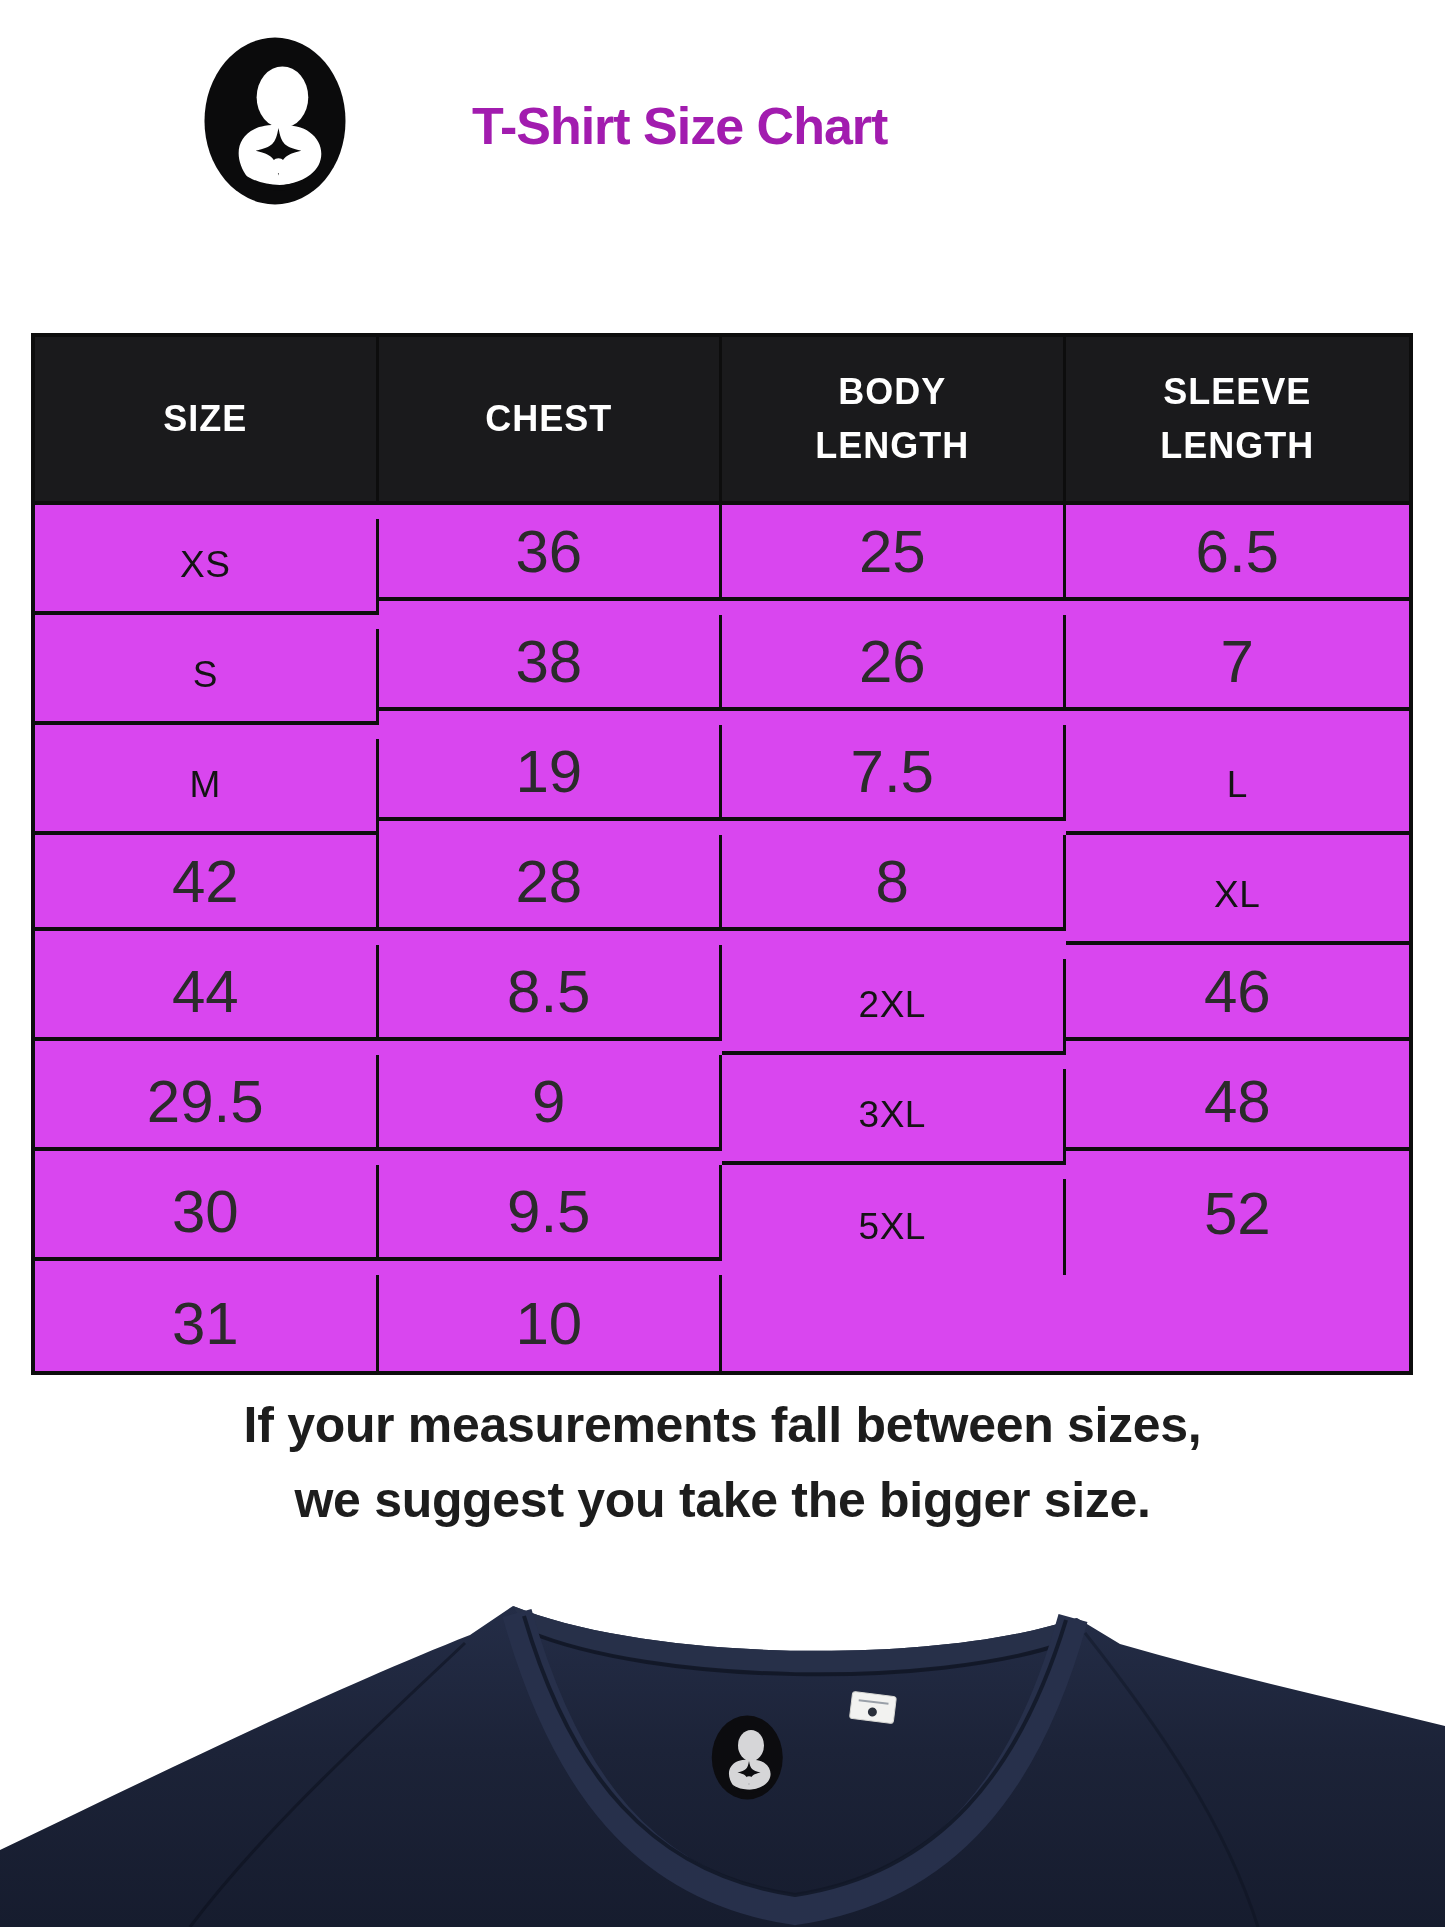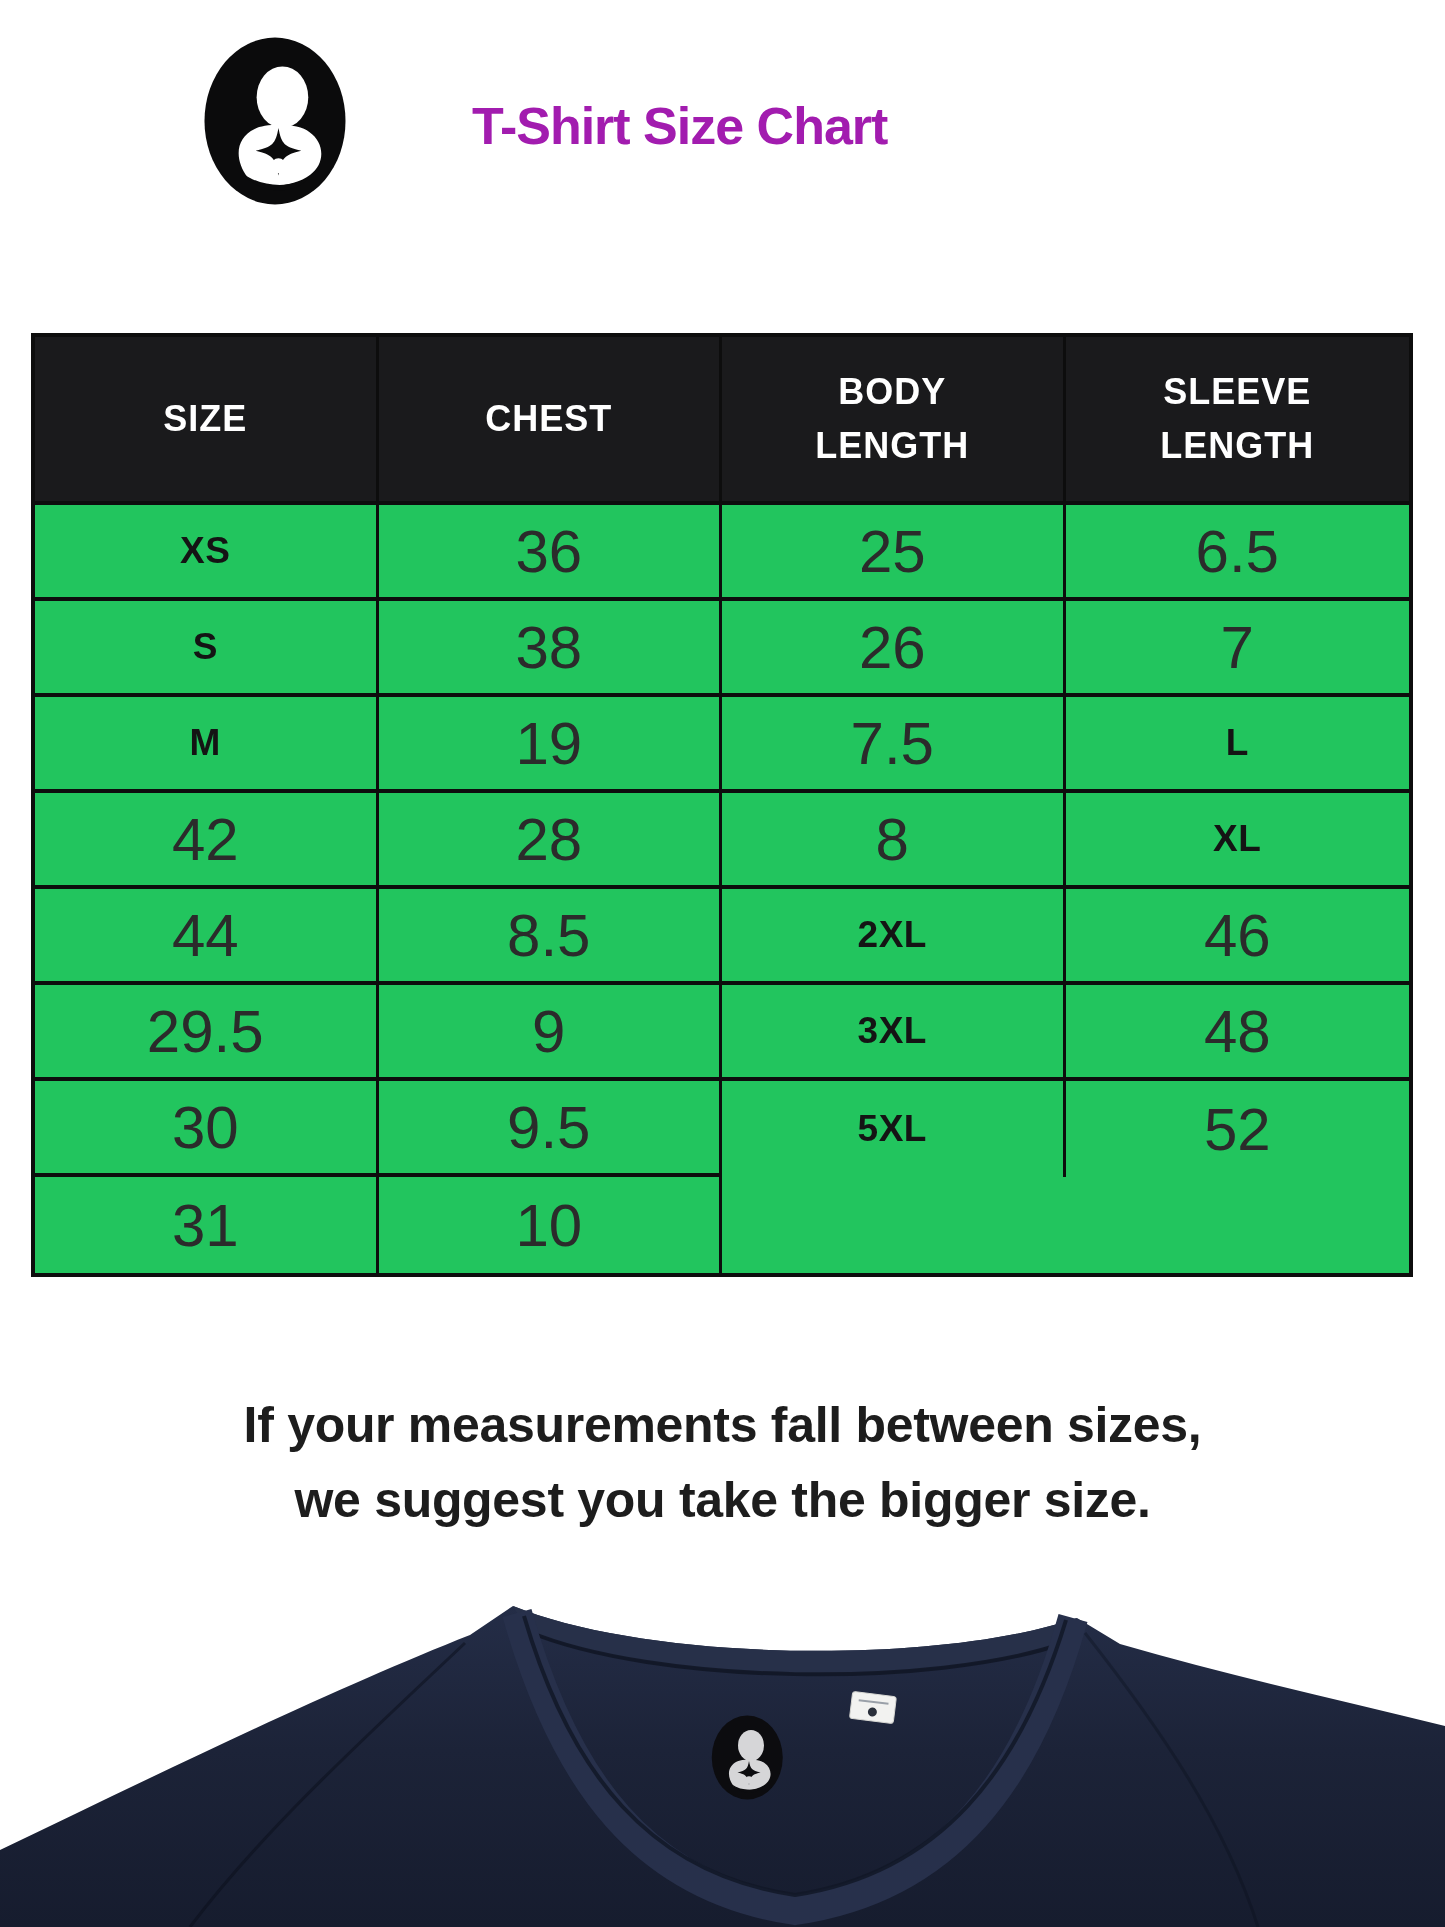--- a/index.html
+++ b/index.html
@@ -13,37 +13,37 @@
   .brand-logo{position:absolute;left:203px;top:36px;width:144px;height:170px;}
   .page-title{
     position:absolute;left:472px;top:100px;margin:0;
     font-size:52px;font-weight:700;letter-spacing:-1px;color:#a21caf;
     line-height:1;white-space:nowrap;
   }
   
   .size-table{
     position:absolute;left:31px;top:333px;width:1382px;
     display:grid;grid-template-columns:repeat(4,1fr);
-    border:4px solid #0d0d0d;background:#22c55e;
+    border:4px solid #0d0d0d;background:#d946ef;
     box-sizing:border-box;
   }
   .cell{
     display:flex;align-items:center;justify-content:center;
     text-align:center;box-sizing:border-box;
     border-right:3px solid #0d0d0d;border-bottom:4px solid #0d0d0d;
   }
   .cell:nth-child(4n){border-right:none;}
   .cell.last-row{border-bottom:none;}
   .th{
     height:168px;background:#1a1a1c;color:#ffffff;
     font-size:36px;font-weight:700;letter-spacing:1px;
     white-space:pre-line;line-height:1.5;
   }
   .td{height:96px;font-size:60px;font-weight:300;color:#2b2b2b;}
-  .td.size{font-size:37px;font-weight:700;color:#141414;letter-spacing:.5px;}
+  .td.size{font-size:37px;font-weight:400;color:#141414;letter-spacing:.5px;margin-top:14px;}
   
   .note{
     position:absolute;left:0;top:1388px;width:1445px;
     text-align:center;font-size:50px;font-weight:700;color:#1d1d1d;
     line-height:1.5;white-space:pre-line;letter-spacing:-0.3px;
   }
   
   .tshirt-photo{position:absolute;left:0;top:1558px;width:1445px;height:369px;}
 </style>
 </head>

